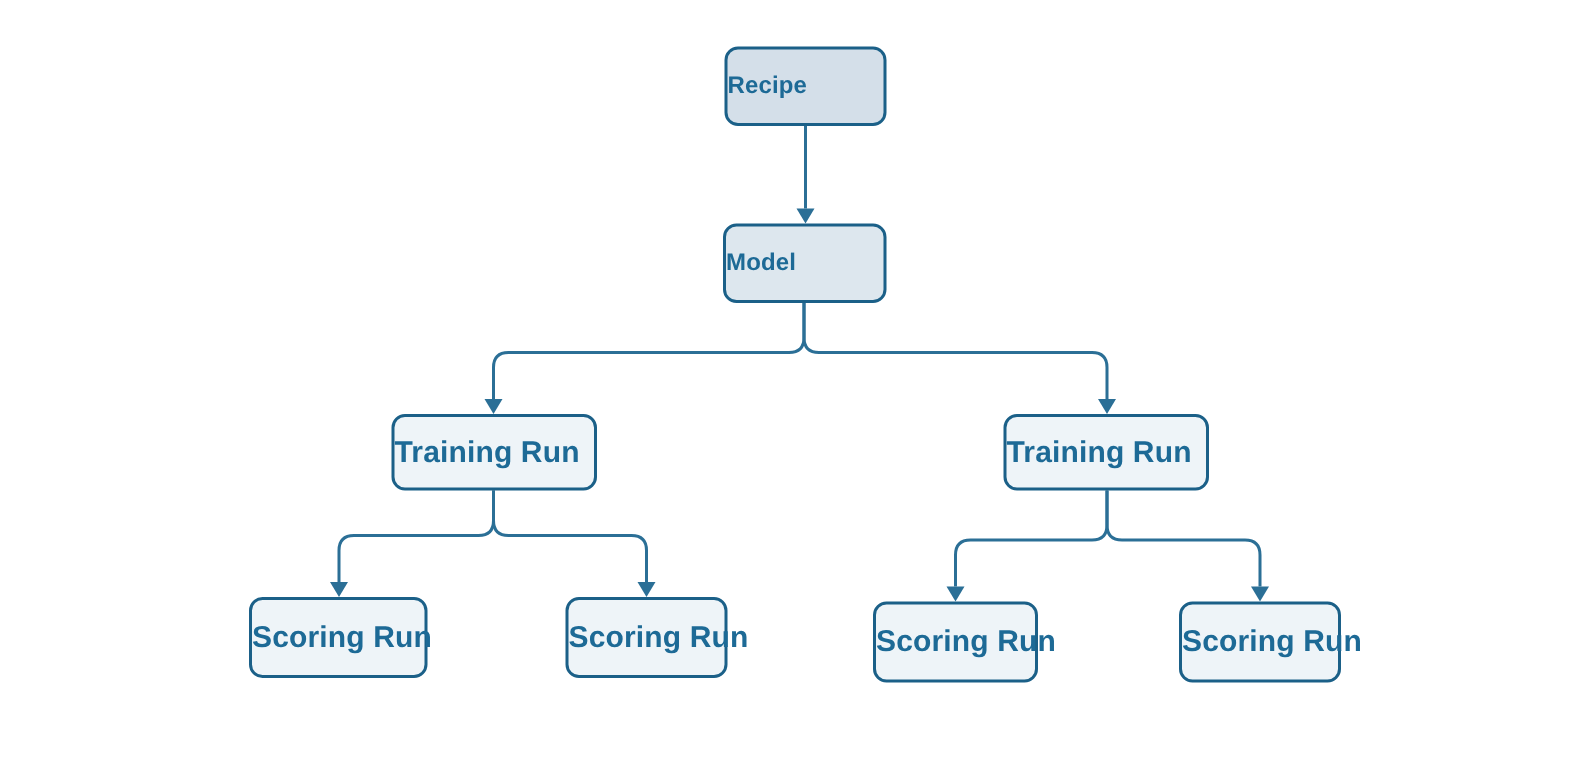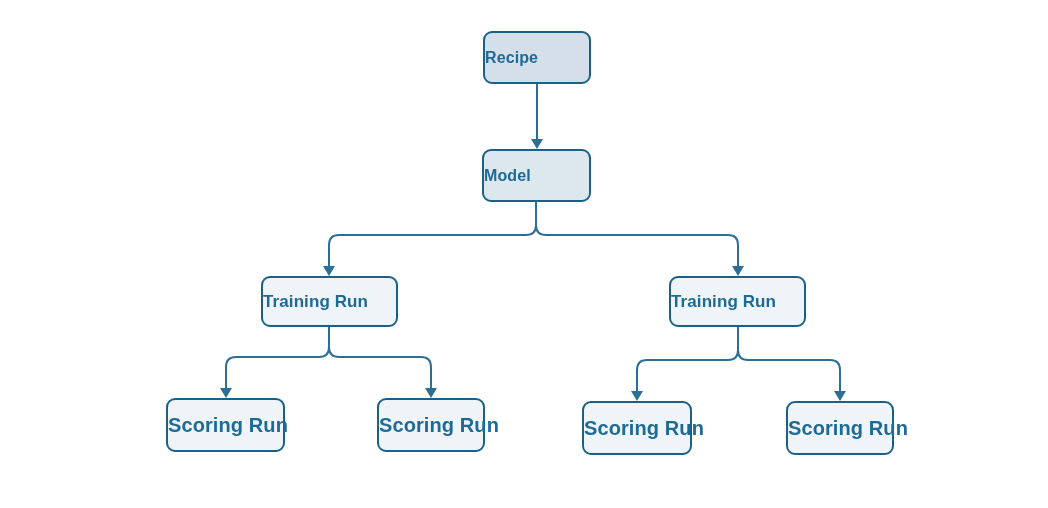--- a/index.html
+++ b/index.html
@@ -38,21 +38,21 @@
     text-align: center;
     white-space: nowrap;
     letter-spacing: 0.1px;
   }
   .node-label {
     font-weight: bold;
     line-height: 1;
   }
   .lvl-root .node-label { font-size: 16px; }
   .lvl-model .node-label { font-size: 16px; }
-  .lvl-training .node-label { font-size: 17px; }
+  .lvl-training .node-label { font-size: 20px; }
   .lvl-scoring .node-label { font-size: 20px; }
 </style>
 </head>
 <body>
 
 <div id="canvas">
 
   <svg id="edge-layer" viewBox="0 0 1048 508" width="1048" height="508" xmlns="http://www.w3.org/2000/svg">
       <g>
         <path d="M 537 84 L 537 139" fill="none" stroke="#2b6f96" stroke-width="2" stroke-linecap="butt" stroke-linejoin="round"></path>

